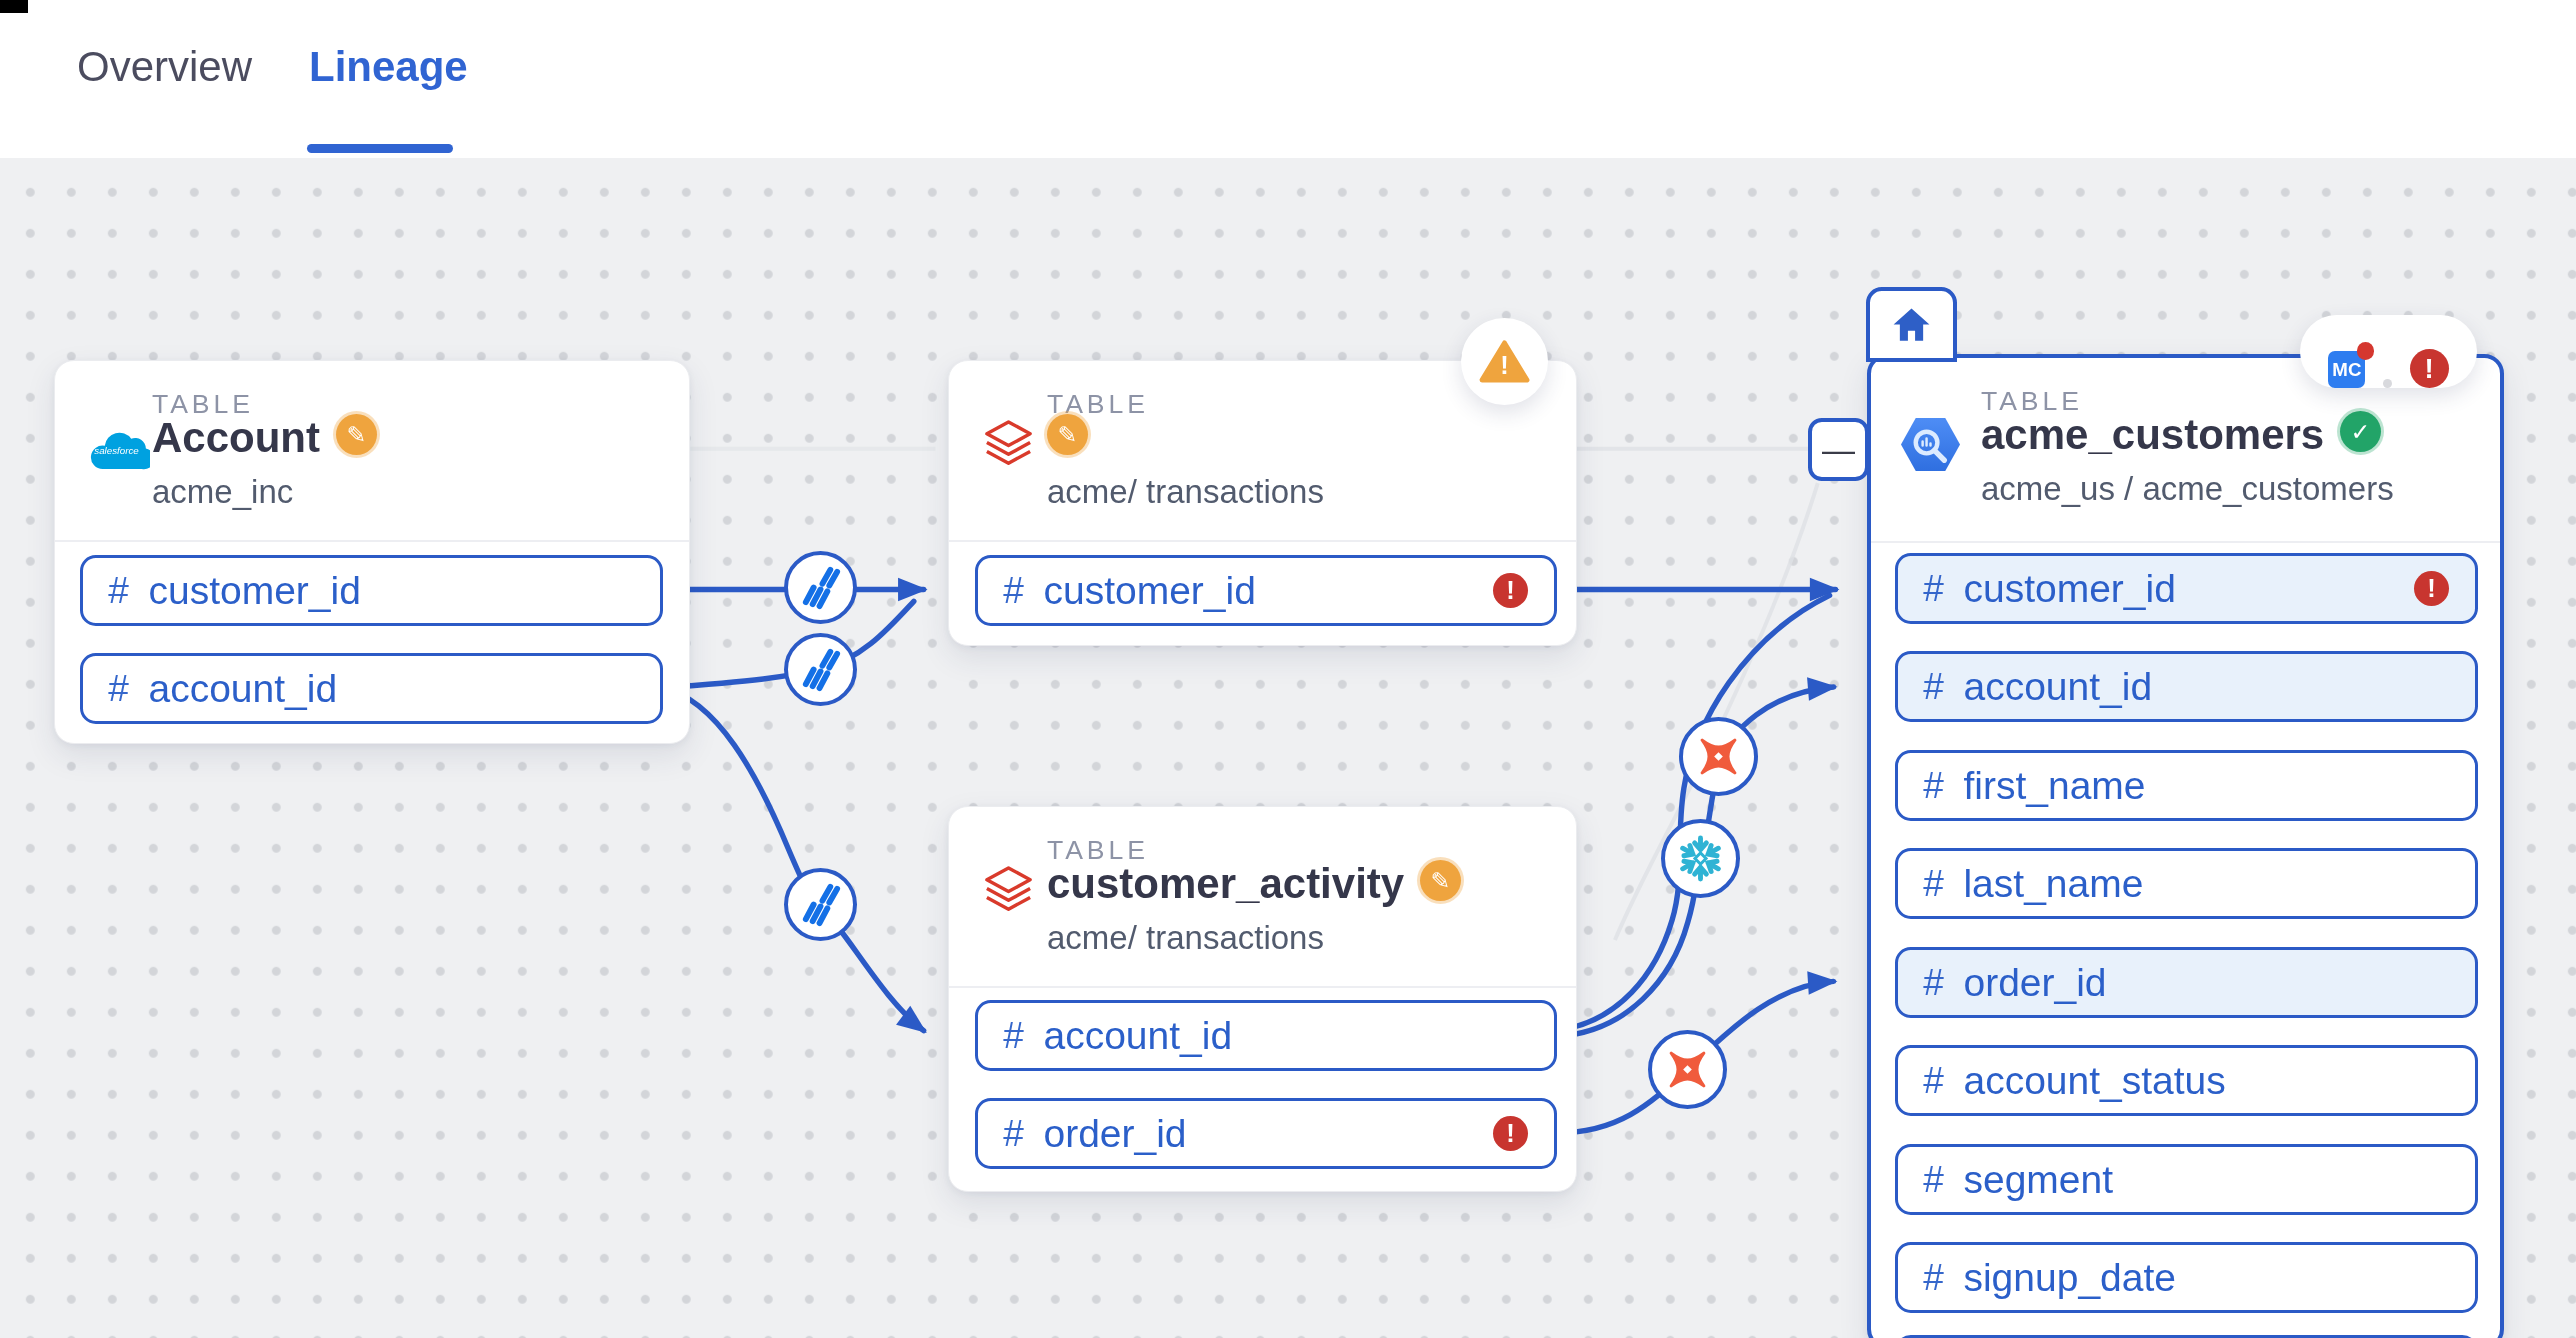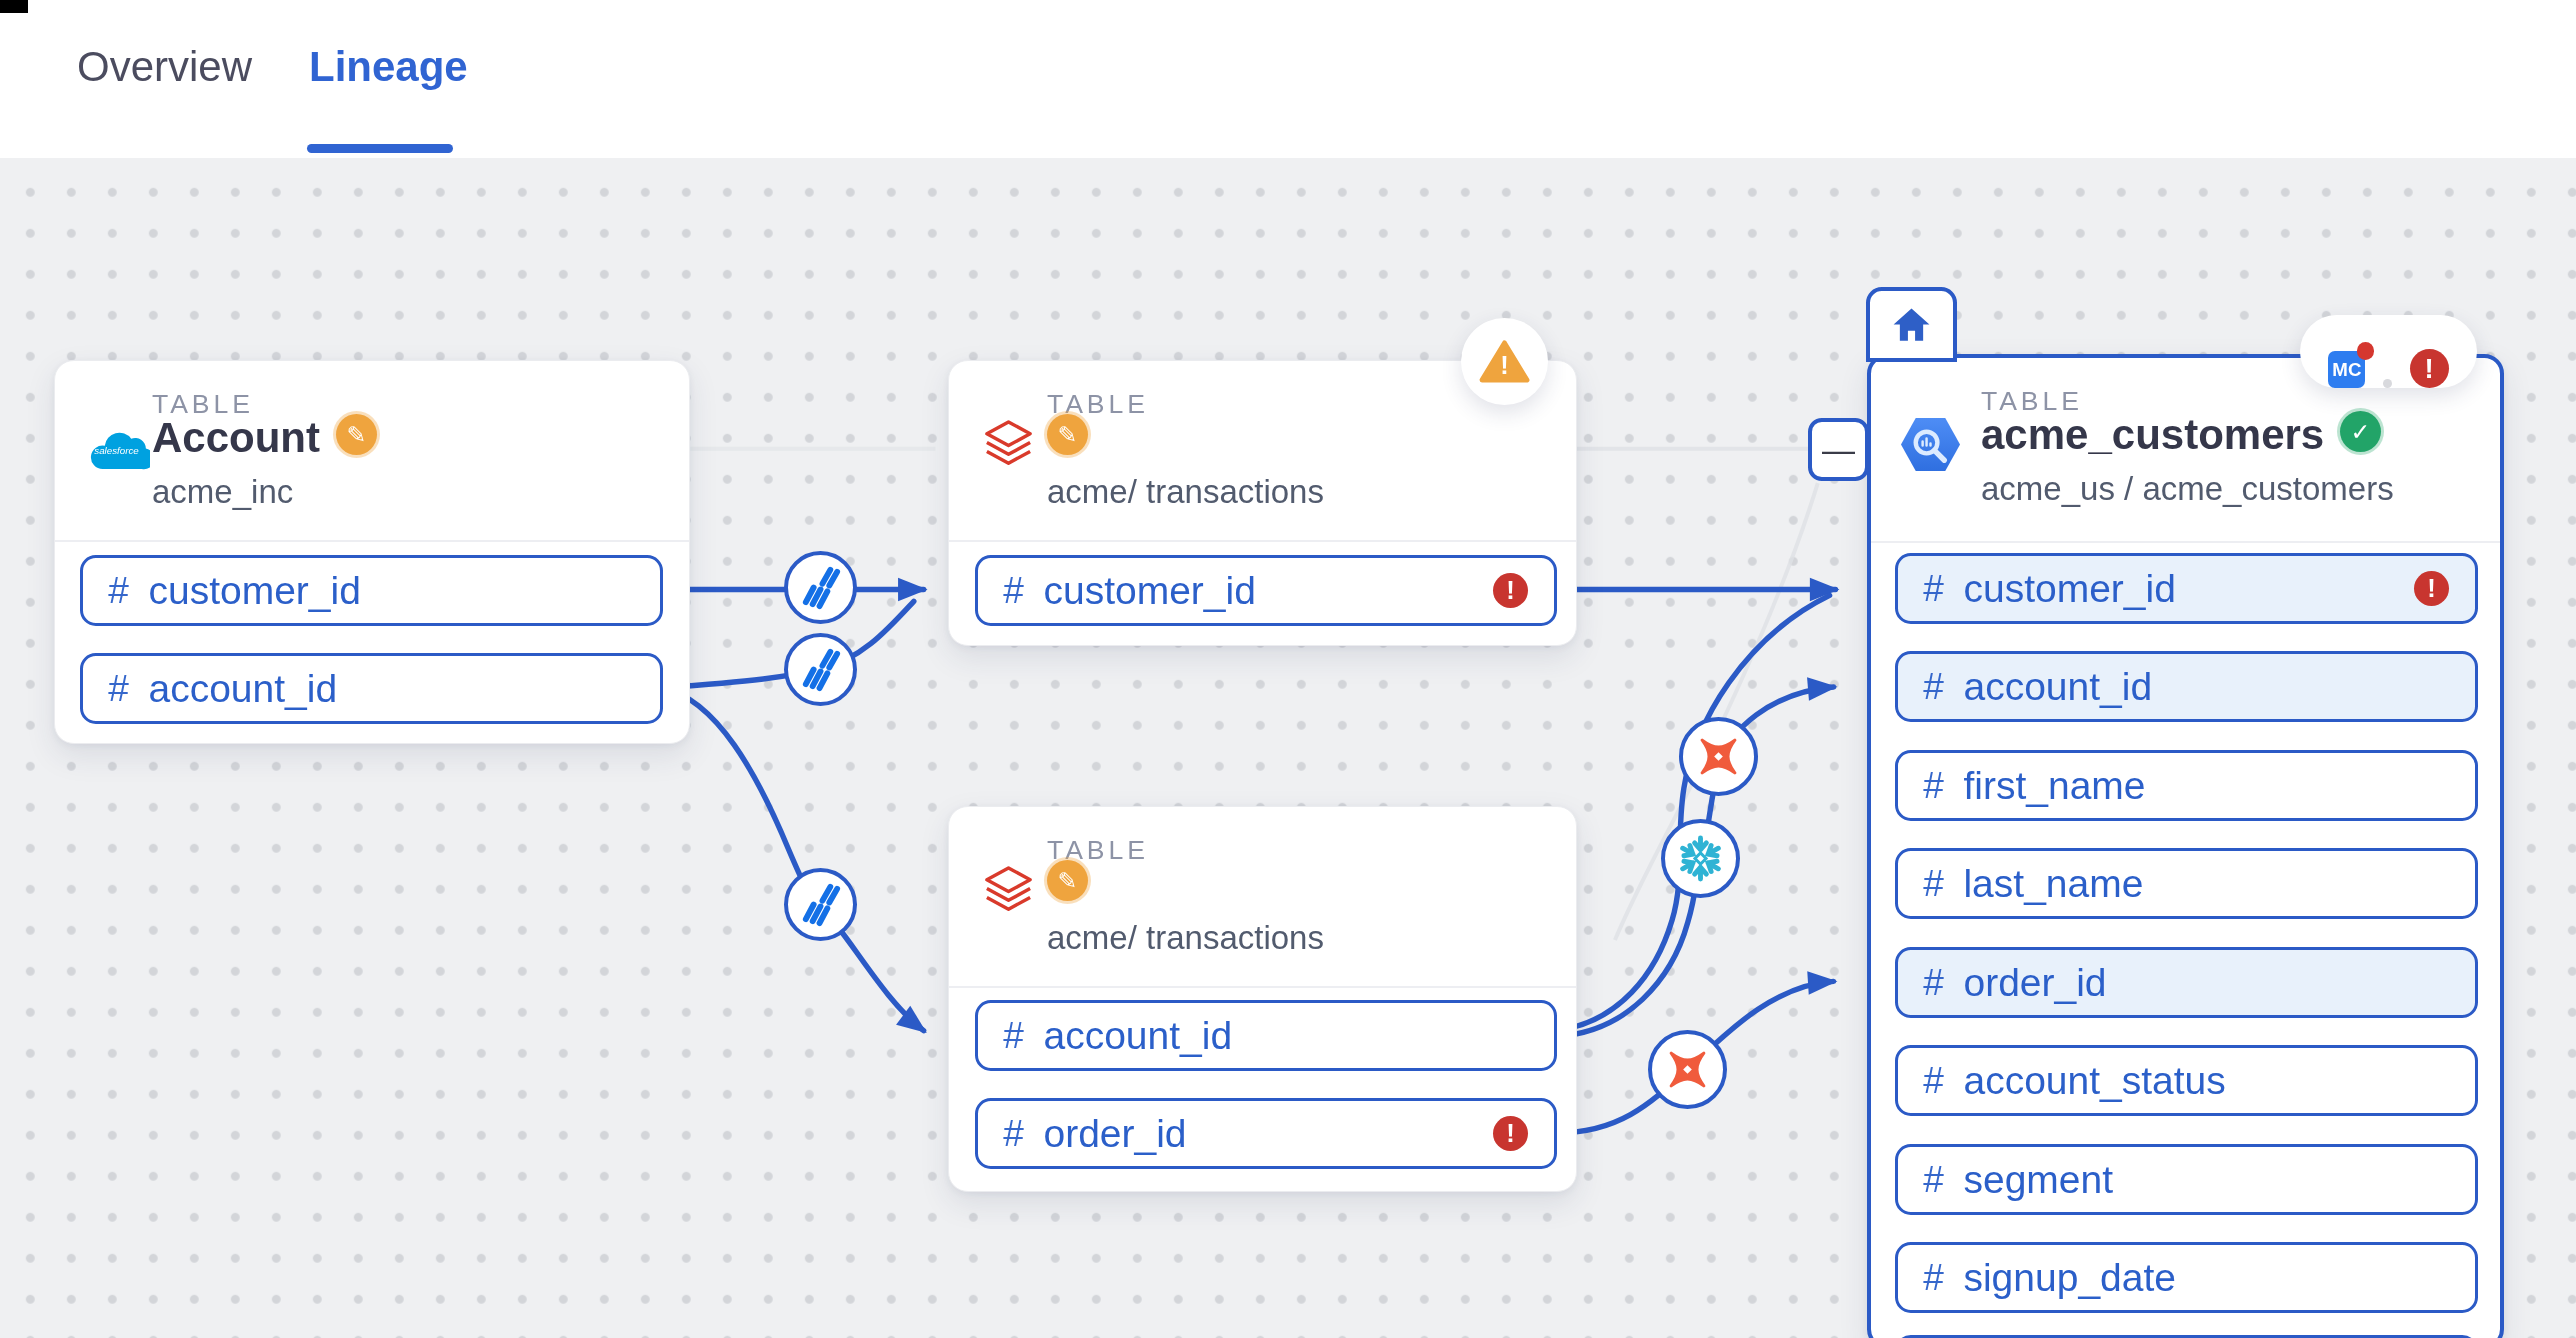--- a/index.html
+++ b/index.html
@@ -236,20 +236,21 @@
     <div class="nhead">
       <div class="ntype" style="left:98px;">TABLE</div>
       <svg class="srcicon" style="left:31.5px;top:57px;" width="55" height="57" viewBox="0 0 56 58">
         <g stroke="#d93a2b" stroke-width="3.5" fill="none" stroke-linejoin="round">
           <path d="M28 4 L50 16 L28 28 L6 16 Z"></path>
           <path d="M6 25 L28 37 L50 25"></path>
           <path d="M6 34 L28 46 L50 34"></path>
         </g>
       </svg>
       <div class="ntitle" style="left:98px;">
+        <span>customer_activity</span>
         <span class="seal orange">
           <span>✎</span>
         </span>
       </div>
       <div class="nsub" style="left:98px;">acme/ transactions</div>
     </div>
     <div class="pill" style="left:25.6px;top:193px;width:582px;">
       <span class="hash">#</span>
       <span>account_id</span>
     </div>

